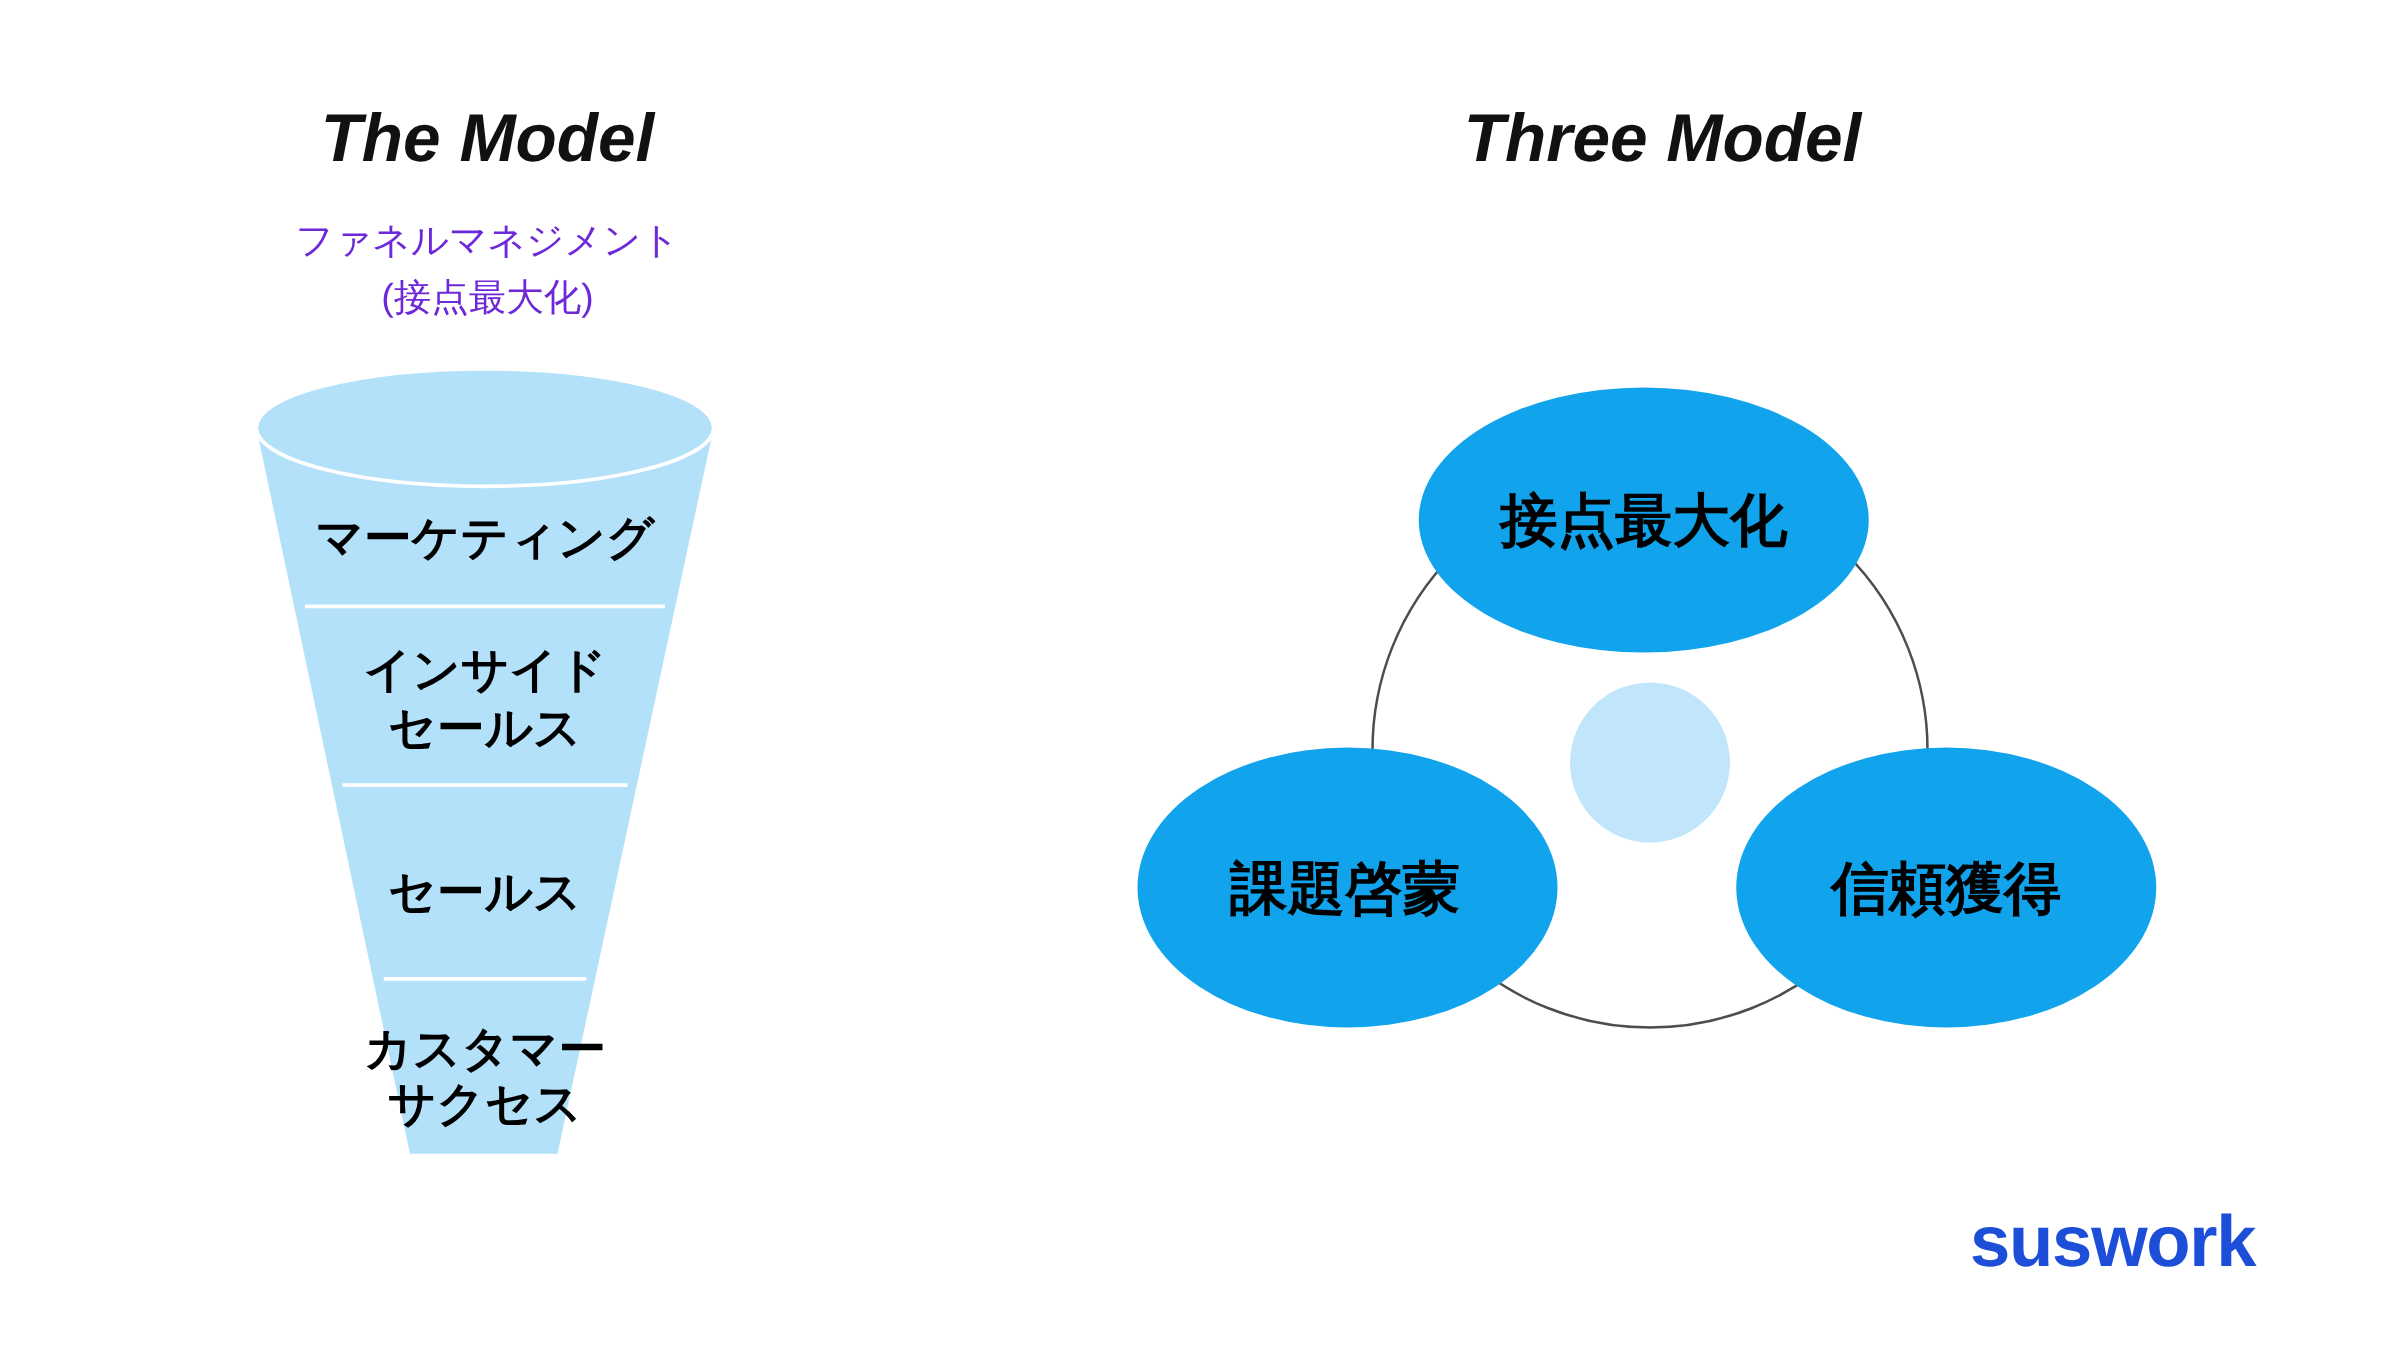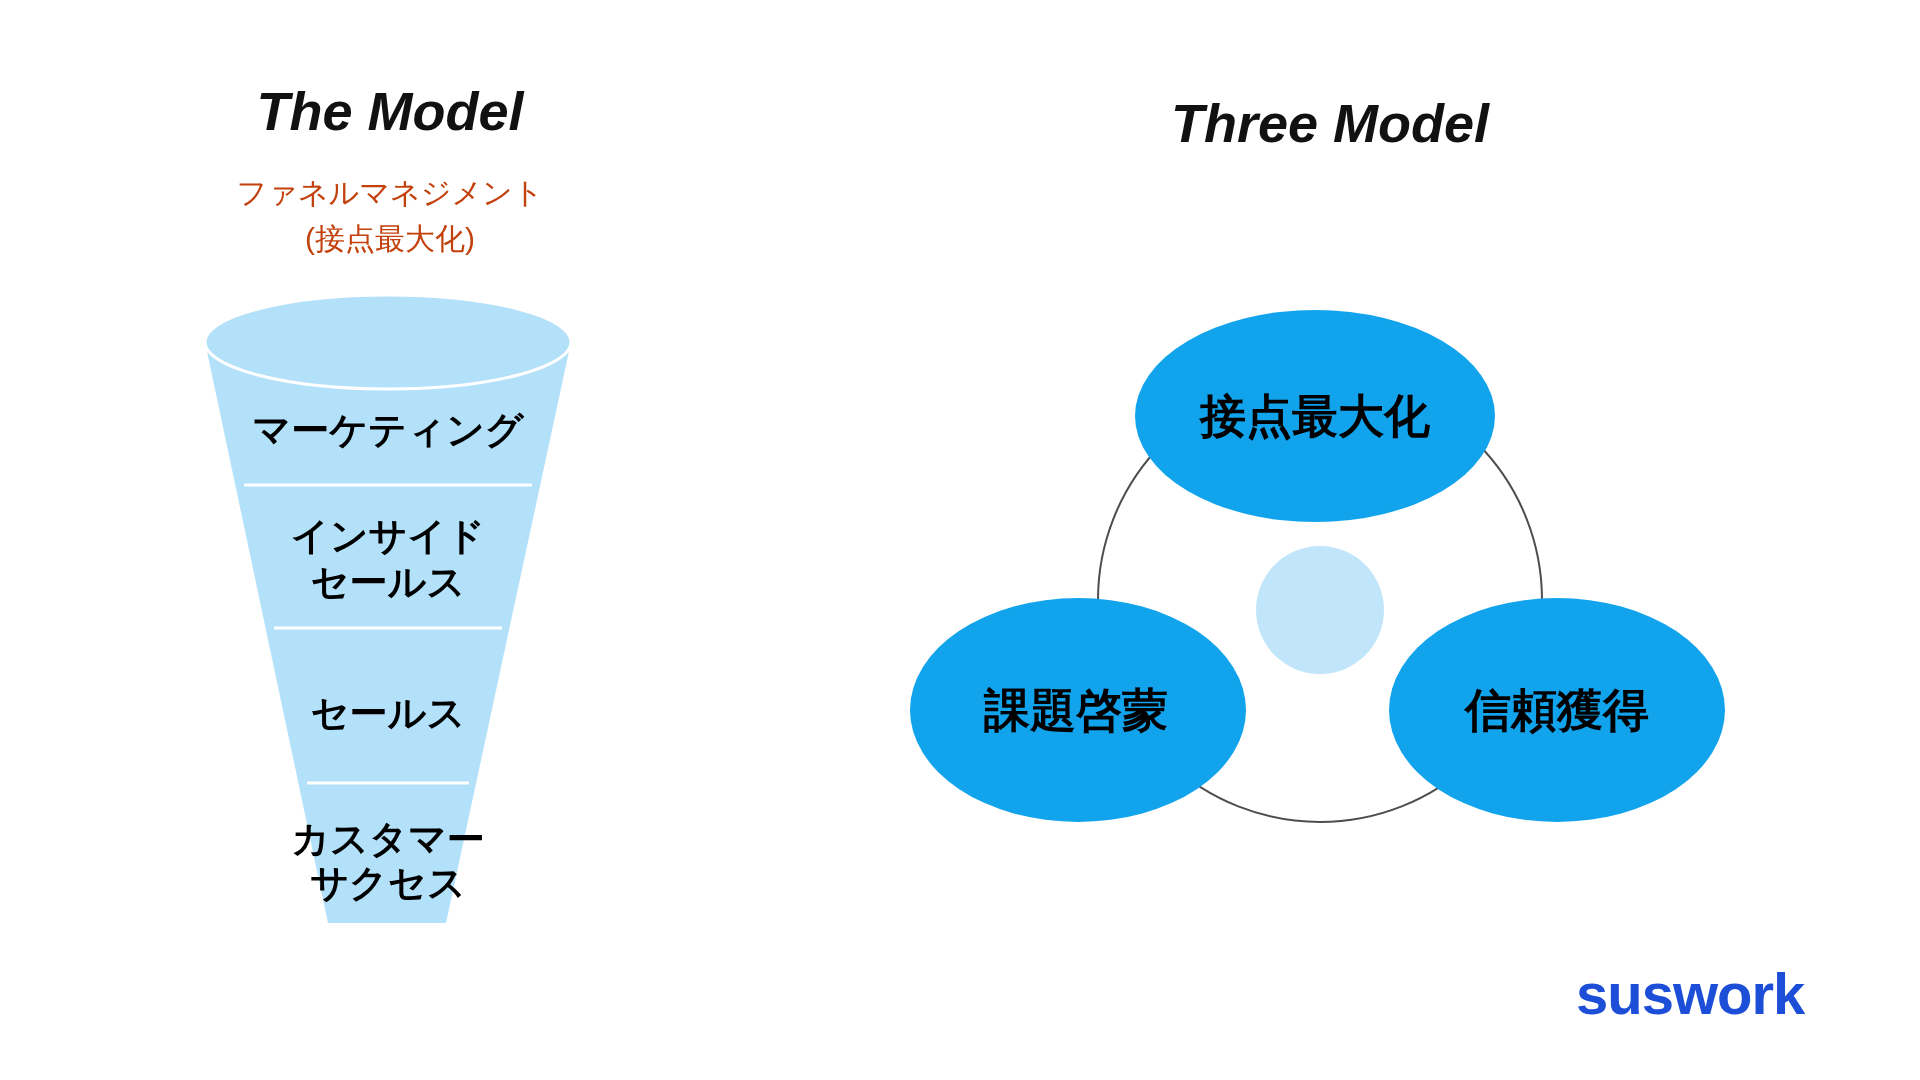--- a/index.html
+++ b/index.html
@@ -10,24 +10,24 @@
     color:#111111;
   }
   .col-head{position:absolute;text-align:center;}
   .col-title{
     font-size:54px;font-weight:700;color:#111111;line-height:62px;
     letter-spacing:0px;
     font-style:italic;
   }
   .col-sub{
     margin-top:28px;
-    font-size:30px;font-weight:400;color:#c2410c;line-height:46px;
+    font-size:30px;font-weight:400;color:#6d28d9;line-height:46px;
   }
   #left-head{left:90px;top:80px;width:600px;}
-  #right-head{left:1030px;top:92px;width:600px;}
+  #right-head{left:1030px;top:80px;width:600px;}
 
   #funnel-svg{position:absolute;left:180px;top:280px;}
   #three-svg{position:absolute;left:880px;top:280px;}
 
   .funnel-label{
     font-size:38px;font-weight:700;fill:#000000;
     font-family:"Liberation Sans","DejaVu Sans",sans-serif;
   }
   .node-label{
     font-size:46px;font-weight:700;fill:#000000;

